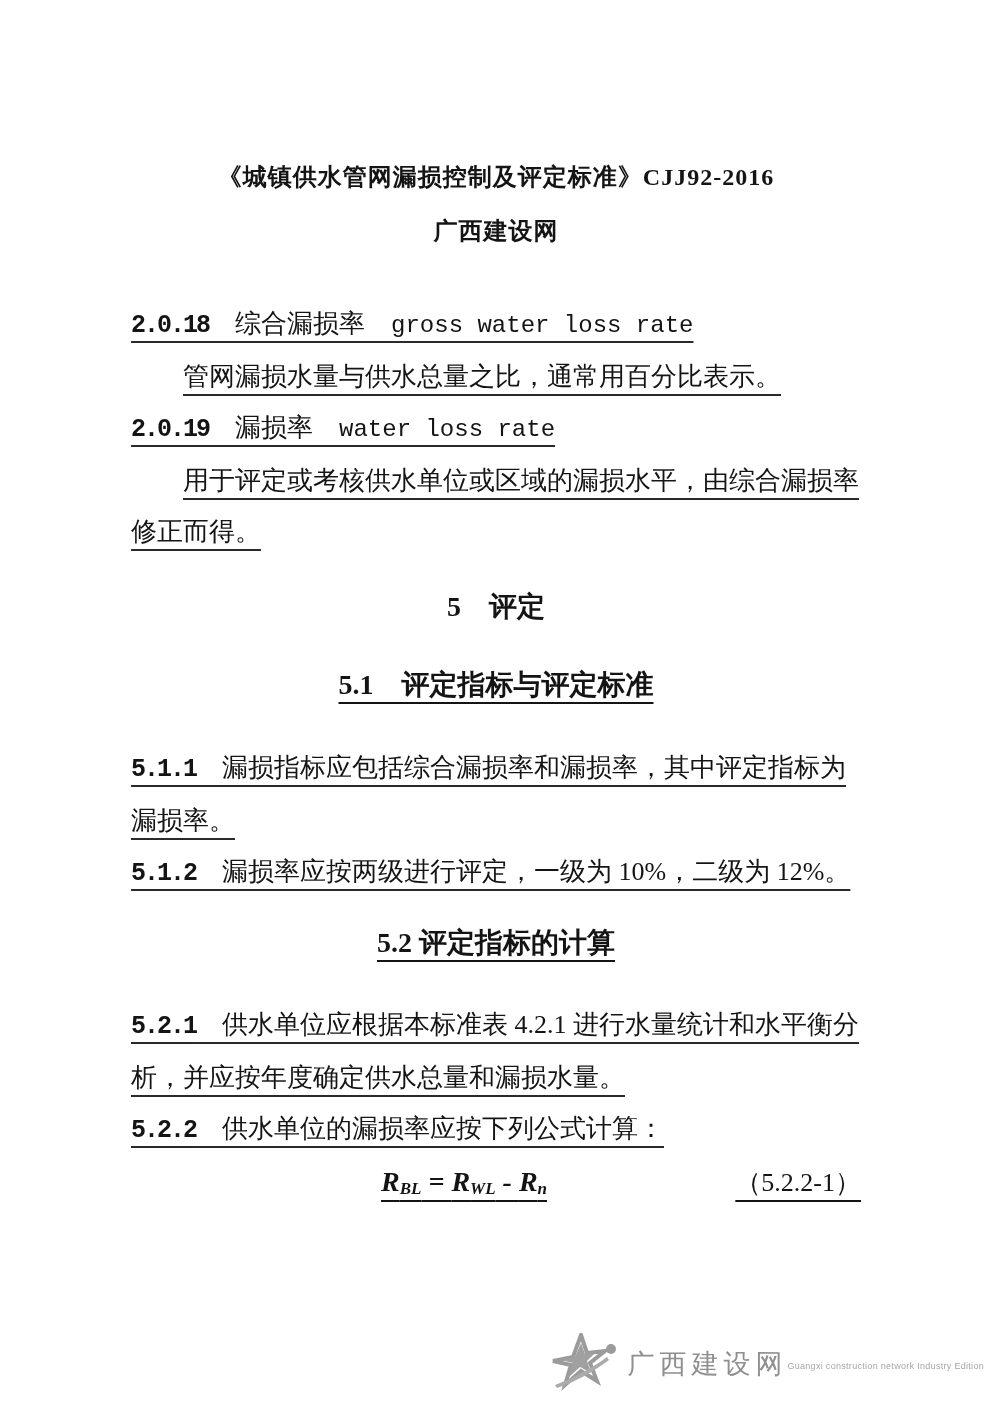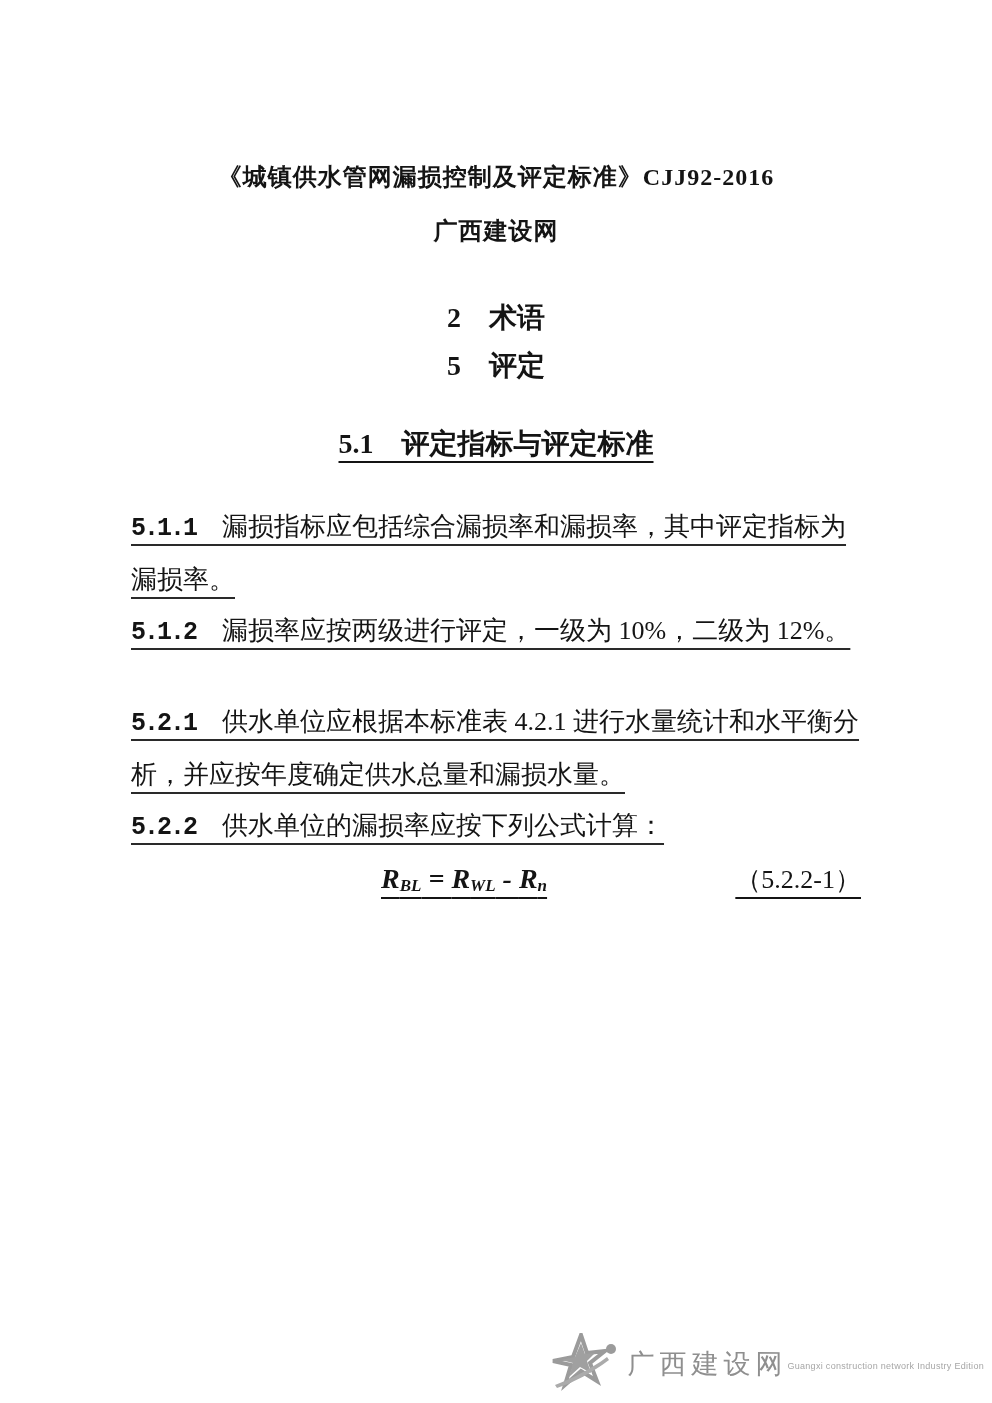--- a/index.html
+++ b/index.html
@@ -26,21 +26,21 @@
     letter-spacing: 1px;
   }
   
   .chapter-heading {
     font-size: 28px;
     font-weight: bold;
     text-align: center;
     line-height: 36px;
     margin-top: 42px;
   }
-  .chapter-heading.ch5 { margin-top: 12px; }
+  .chapter-heading.ch5 { margin-top: 32px; }
   .sub-heading {
     font-size: 28px;
     font-weight: bold;
     text-align: center;
     line-height: 36px;
     margin-top: 42px;
     text-decoration: underline;
     text-decoration-thickness: 2px;
     text-underline-offset: 8px;
   }
@@ -127,32 +127,39 @@
 </head>
 <body>
 
 <div class="content">
 
   <div class="doc-title">
     <div>《城镇供水管网漏损控制及评定标准》CJJ92-2016</div>
     <div>广西建设网</div>
   </div>
 
-  <div class="chapter-heading">2　术语</div>
 
+  <div class="block-terms">
+    <p class="clause"><span class="clause-number">2.0.18</span><span>　综合漏损率　</span><span class="latin-term">gross water loss rate</span></p>
+    <p class="definition">管网漏损水量与供水总量之比，通常用百分比表示。</p>
+
+    <p class="clause"><span class="clause-number">2.0.19</span><span>　漏损率　</span><span class="latin-term">water loss rate</span></p>
+    <p class="definition">用于评定或考核供水单位或区域的漏损水平，由综合漏损率修正而得。</p>
+  </div>
 
   <div class="chapter-heading ch5">5　评定</div>
 
   <div class="sub-heading">5.1　评定指标与评定标准</div>
 
   <div class="block-511">
     <p class="clause"><span class="clause-number">5.1.1</span><span>　漏损指标应包括综合漏损率和漏损率，其中评定指标为漏损率。</span></p>
     <p class="clause"><span class="clause-number">5.1.2</span><span>　漏损率应按两级进行评定，一级为 10%，二级为 12%。</span></p>
   </div>
 
+  <div class="sub-heading s52">5.2 评定指标的计算</div>
 
   <div class="block-521">
     <p class="clause"><span class="clause-number">5.2.1</span><span>　供水单位应根据本标准表 4.2.1 进行水量统计和水平衡分析，并应按年度确定供水总量和漏损水量。</span></p>
     <p class="clause"><span class="clause-number">5.2.2</span><span>　供水单位的漏损率应按下列公式计算：</span></p>
 
     <div class="formula-row">
       <span class="formula"><span>R</span><span class="sub">BL</span><span> = </span><span>R</span><span class="sub">WL</span><span> - </span><span>R</span><span class="sub">n</span></span>
       <span class="equation-number">（5.2.2-1）</span>
     </div>
   </div>

